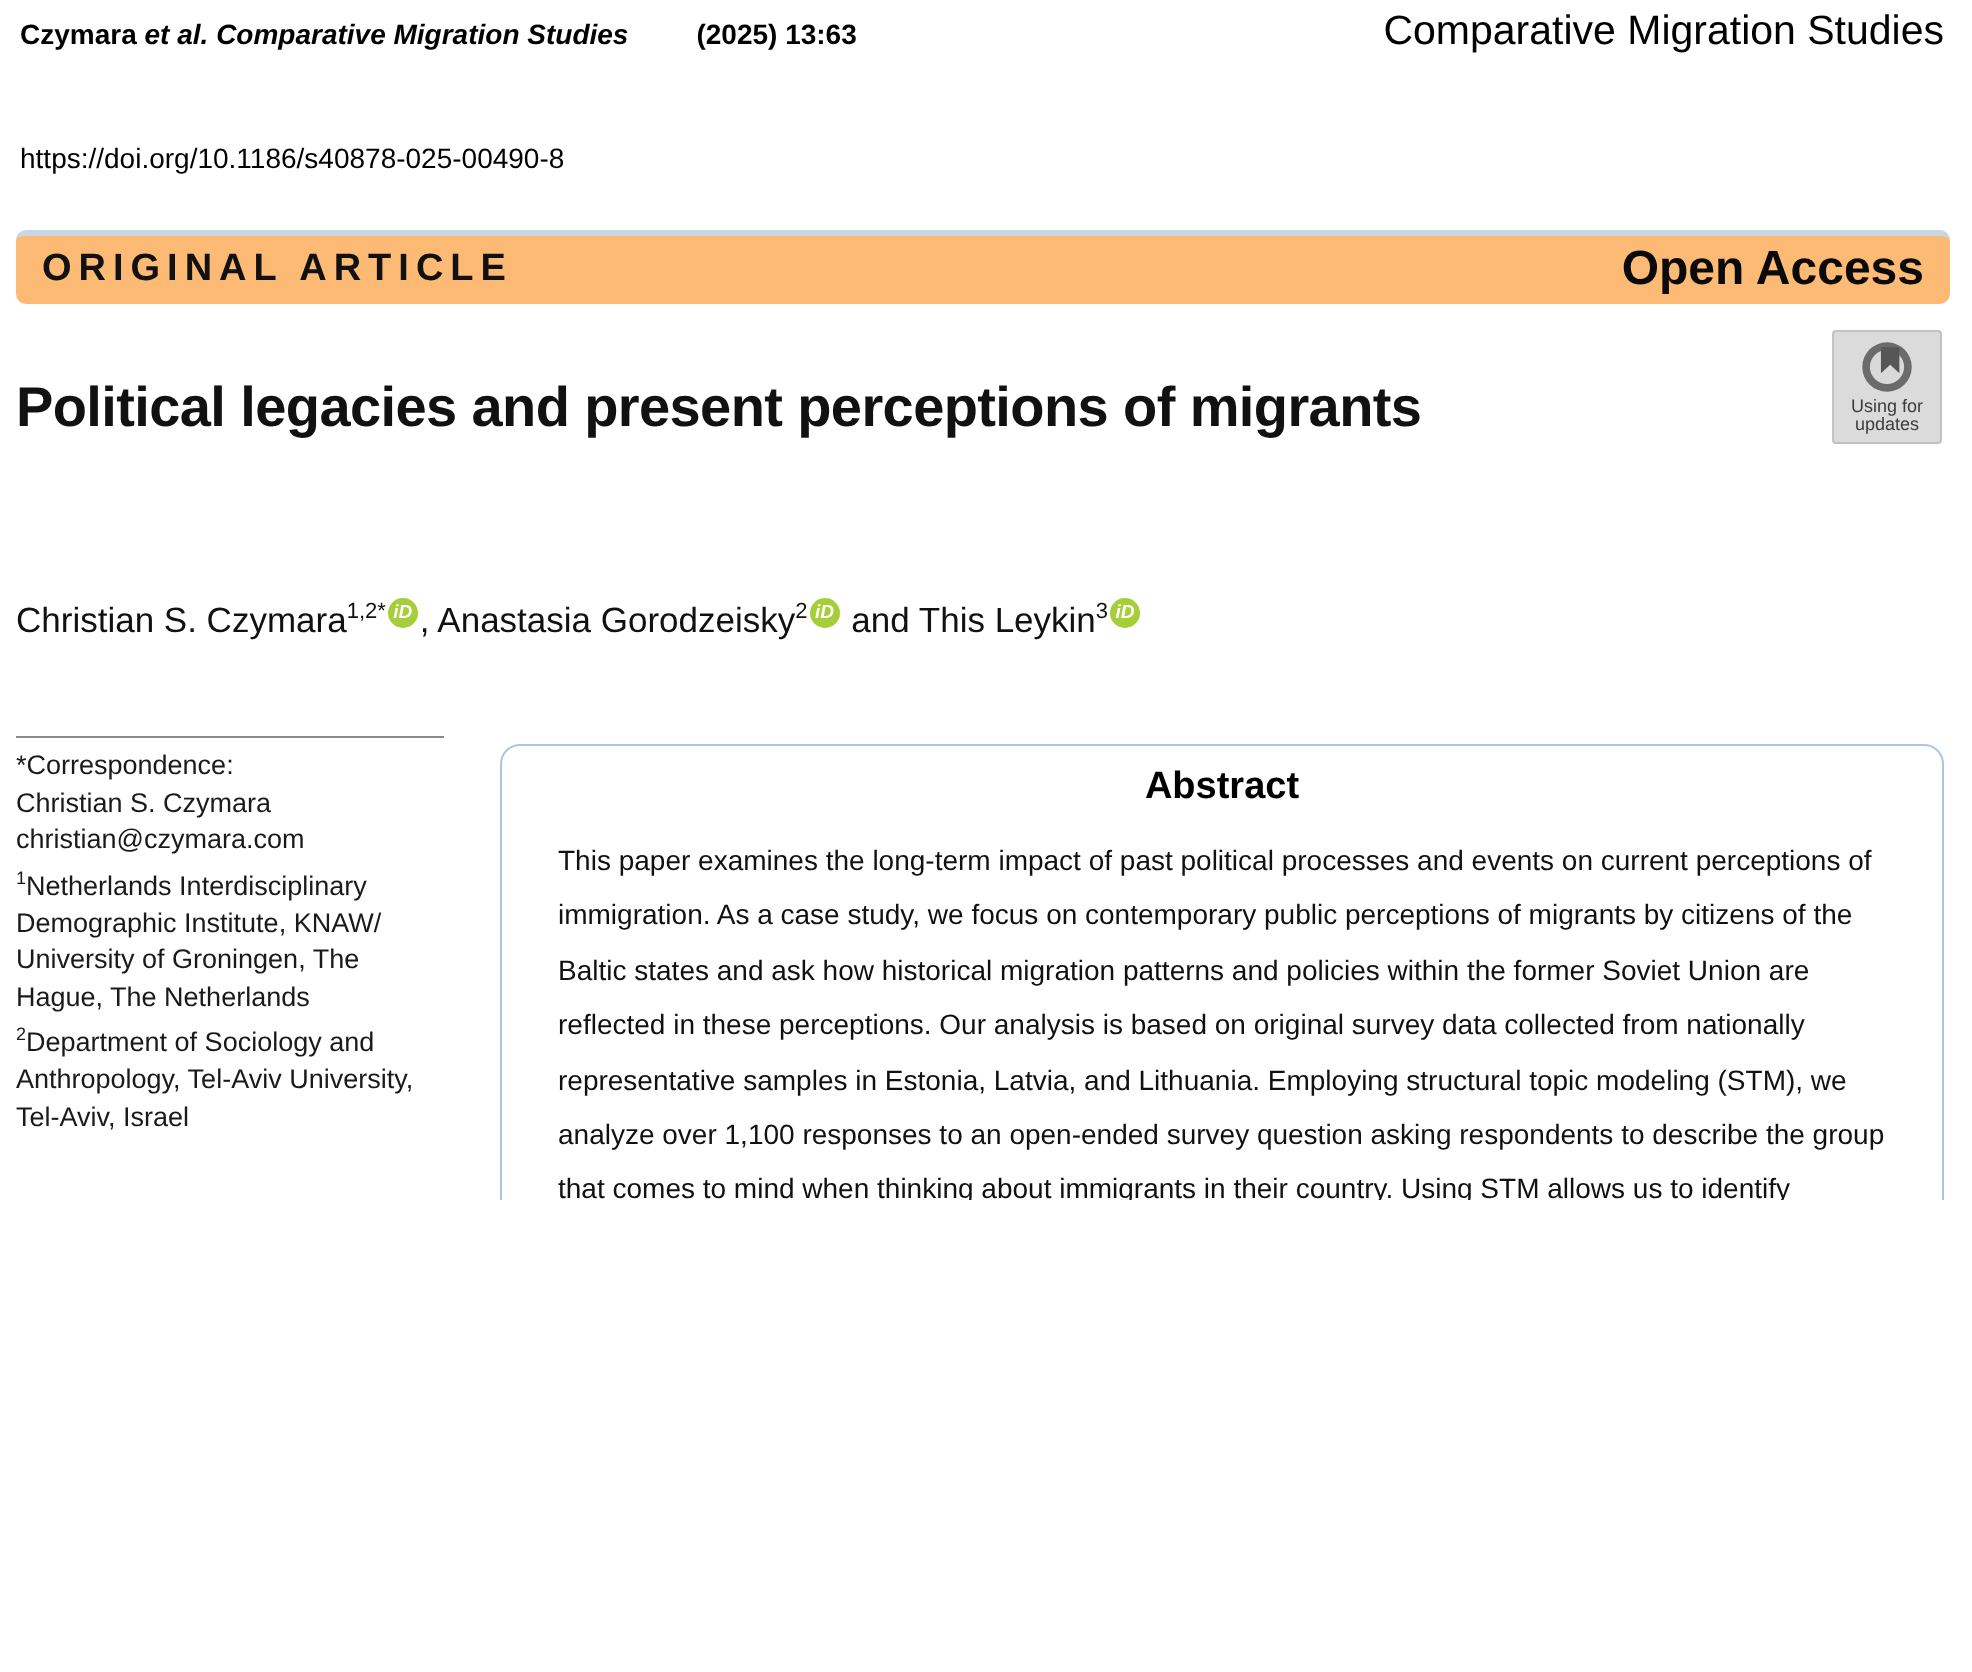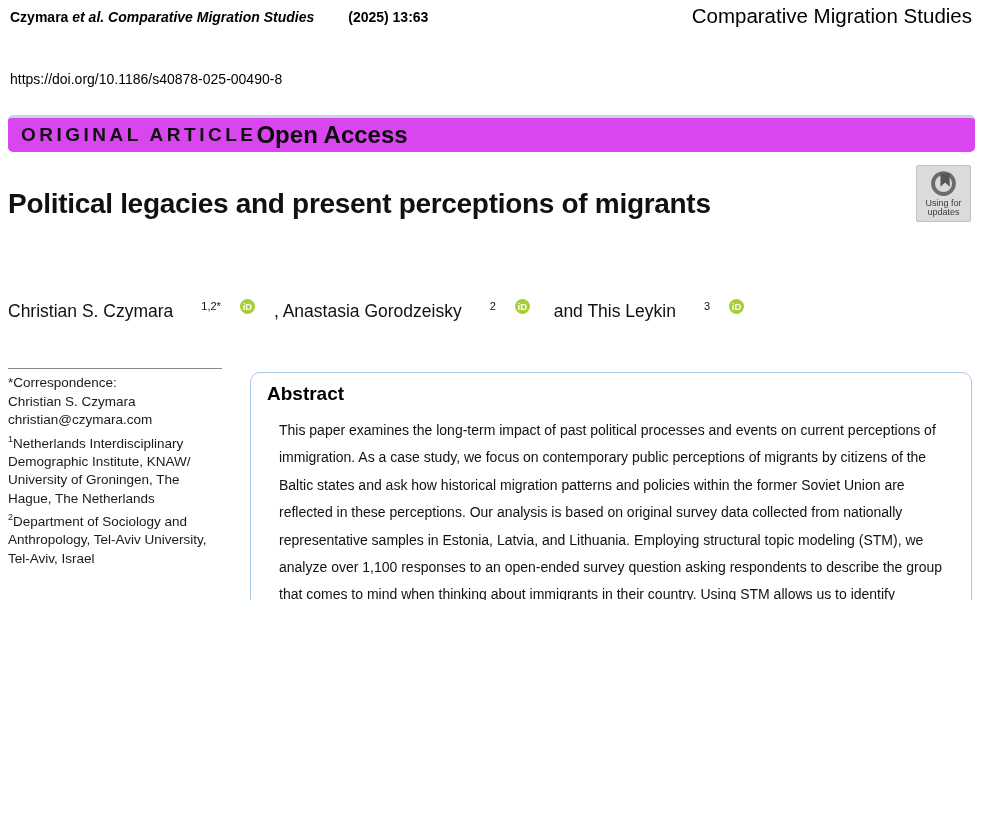--- a/index.html
+++ b/index.html
@@ -9,55 +9,55 @@
   
   .citation{position:absolute;left:10px;top:8px;font-size:14px;line-height:19px;}
   .citation .l1{font-weight:600;}
   .citation .ital{font-style:italic;}
   .citation .issue{margin-left:34px;font-weight:600;}
   .citation .doi{font-weight:400;color:#000;margin-top:43px;}
   .journal-name{position:absolute;right:14px;top:4px;font-size:20.5px;font-weight:500;}
 
   
   .banner{position:absolute;left:8px;top:115px;width:967px;height:37px;
-    background:#d946ef;border-radius:5px;border-top:3px solid #C9D5E0;
-    box-sizing:border-box;display:flex;align-items:center;justify-content:flex-start;
+    background:#fdba74;border-radius:5px;border-top:3px solid #C9D5E0;
+    box-sizing:border-box;display:flex;align-items:center;justify-content:space-between;
     padding:0 13px;}
   .banner .atype{font-size:19px;font-weight:700;letter-spacing:3.5px;color:#111;}
   .banner .oa{font-size:24px;font-weight:700;color:#0a0a0a;}
 
   
   .title{position:absolute;left:8px;top:180px;width:850px;font-size:28px;line-height:48px;
     font-weight:600;letter-spacing:-0.3px;color:#111;margin:0;}
 
   
   .badge{position:absolute;left:916px;top:165px;width:55px;height:57px;background:#dbdbdb;
     border:1px solid #c2c2c2;border-radius:2px;box-sizing:border-box;
     display:flex;flex-direction:column;align-items:center;justify-content:center;cursor:pointer;}
   .badge svg{display:block;margin-bottom:2px;}
   .badge .bt{font-size:9px;line-height:9.5px;color:#3c3c3c;text-align:center;}
 
   
   .authors{position:absolute;left:8px;top:299px;font-size:17.5px;color:#111;}
-  .authors sup{font-size:11px;margin-left:28px;}
+  .authors sup{font-size:11px;}
   .orcid{display:inline-block;width:15px;height:15px;border-radius:50%;background:#A6CE39;
     color:#fff;font-size:9.5px;font-weight:700;text-align:center;line-height:15px;
-    vertical-align:super;margin:0 19px;cursor:pointer;}
+    vertical-align:super;margin:0 1px;cursor:pointer;font-style:italic;}
 
   
   .sidebar{position:absolute;left:8px;top:360px;width:218px;}
   .sidebar .rule{border:none;border-top:1.5px solid #8a8a8a;margin:8px 0 5px 0;width:214px;}
   .sidebar .txt{font-size:13.5px;line-height:18.5px;color:#1a1a1a;}
   .sidebar sup{font-size:9px;}
 
   
   .abstract{position:absolute;left:250px;top:372px;width:722px;height:458px;
     border:1.5px solid #A9C7E2;border-radius:10px;box-sizing:border-box;
     padding:10px 16px 12px 16px;}
-  .abstract h2{margin:0 0 4px 0;font-size:19px;font-weight:700;color:#000;}
+  .abstract h2{margin:0 0 4px 0;font-size:19px;font-weight:700;color:#000;text-align:center;}
   .abstract p{margin:12px;font-size:14px;line-height:27.4px;color:#111;}
   .abstract .kw{margin-top:9px;font-size:17px;line-height:24px;color:#111;}
   .abstract .kw .kwl{font-weight:700;margin-right:12px;}
 </style>
 </head>
 <body>
 
 <div class="page">
 
   <div class="citation">

